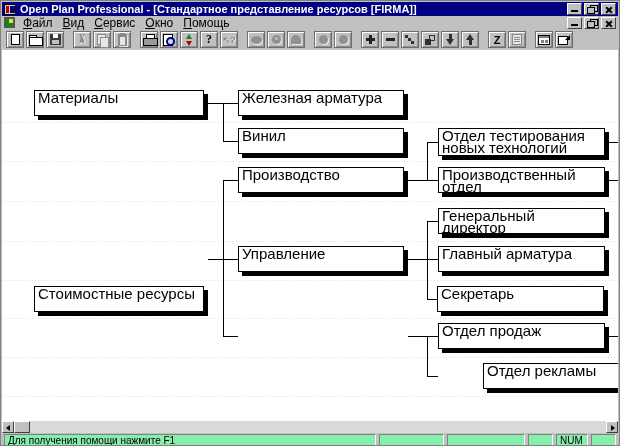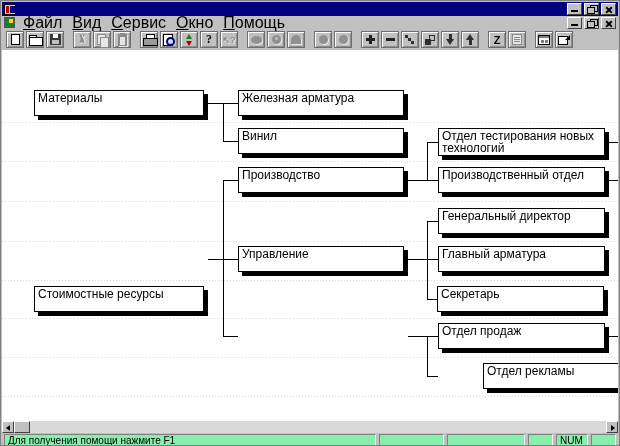--- a/index.html
+++ b/index.html
@@ -21,21 +21,21 @@
           border-top:1px solid #fff; border-left:1px solid #fff;
           border-right:1px solid #404040; border-bottom:1px solid #404040; }
   .g-min::after { content:""; position:absolute; left:3px; bottom:2px; width:7px; height:2px; background:#000; }
   .g-res::before { content:""; position:absolute; left:5px; top:1px; width:6px; height:5px; border:1px solid #000; background:#c0c0c0; }
   .g-res::after  { content:""; position:absolute; left:2px; top:3px; width:6px; height:5px; border:1px solid #000; background:#c0c0c0; }
   .g-clo::before, .g-clo::after { content:""; position:absolute; left:6px; top:2px; width:2px; height:8px; background:#000; }
   .g-clo::before { transform:rotate(45deg); } .g-clo::after { transform:rotate(-45deg); }
 
   
   .menubar { position:absolute; top:15px; left:1px; right:1px; height:13px;
-             display:flex; align-items:center; font-size:16px; color:#000; }
+             display:flex; align-items:center; font-size:12px; color:#000; }
   .doc-ico { width:11px; height:11px; background:#1e7d1e; border:1px solid #555;
              margin:0 3px 0 2px; position:relative; flex:none; }
   .doc-ico::after { content:""; position:absolute; right:1px; top:1px; width:4px; height:4px; background:#ffd24a; }
   .menu-item { display:inline-block; padding:0 5px; cursor:default; }
   .menu-item::first-letter { text-decoration:underline; }
 
   
   .toolbar { position:absolute; top:28px; left:1px; right:1px; height:21px;
              display:flex; align-items:center; padding-left:4px; }
   .grp { display:flex; gap:2px; margin-right:9px; }
@@ -99,21 +99,21 @@
   .i-win1::after { content:""; position:absolute; left:2px; top:4px; width:3px; height:3px; background:#808080; box-shadow:4px 0 0 #808080; }
   .i-win2 { width:12px; height:10px; }
   .i-win2::before { content:""; position:absolute; left:0; bottom:0; width:8px; height:7px; border:1px solid #000; background:#fff; }
   .i-win2::after { content:""; position:absolute; right:0; top:0; border-left:5px solid transparent; border-bottom:5px solid #000; }
 
   
   .diagram { position:absolute; top:49px; left:1px; right:1px; height:371px;
              background:#fff; overflow:hidden; }
   .diagram svg { position:absolute; left:0; top:0; }
   .node { position:absolute; background:#fff; border:1px solid #000;
-          box-shadow:4px 4px 0 #000; font-size:12px; line-height:12px;
+          box-shadow:4px 4px 0 #000; font-size:15px; line-height:12px;
           padding:1px 3px; color:#000; z-index:2; }
 
   
   .hscroll { position:absolute; top:420px; left:1px; right:1px; height:12px; background:#d9d9d9; }
   .sbtn { position:absolute; top:0; width:12px; height:12px; background:#c0c0c0;
           border-top:1px solid #fff; border-left:1px solid #fff;
           border-right:1px solid #404040; border-bottom:1px solid #404040; }
   .sbtn::after { content:""; position:absolute; top:3px; }
   .sb-left { left:0; } .sb-left::after { left:3px; border-top:3px solid transparent; border-bottom:3px solid transparent; border-right:4px solid #000; }
   .sb-right { right:0; } .sb-right::after { left:4px; border-top:3px solid transparent; border-bottom:3px solid transparent; border-left:4px solid #000; }
@@ -130,20 +130,21 @@
   .sp1 { width:372px; } .sp2 { width:65px; } .sp3 { width:78px; }
   .sp4 { width:25px; } .sp5 { width:32px; text-align:left; } .sp6 { width:25px; }
 </style>
 </head>
 <body>
 
 <div class="screen">
 
   <div class="titlebar">
     <span class="app-ico"></span>
+    <span class="title-text">Open Plan Professional - [Стандартное представление ресурсов [FIRMA]]</span>
     <span class="winbtns">
       <span class="wbtn g-min"></span>
       <span class="wbtn g-res"></span>
       <span class="wbtn g-clo"></span>
     </span>
   </div>
 
   <div class="menubar">
     <span class="doc-ico"></span>
     <span class="menu-item">Файл</span>

